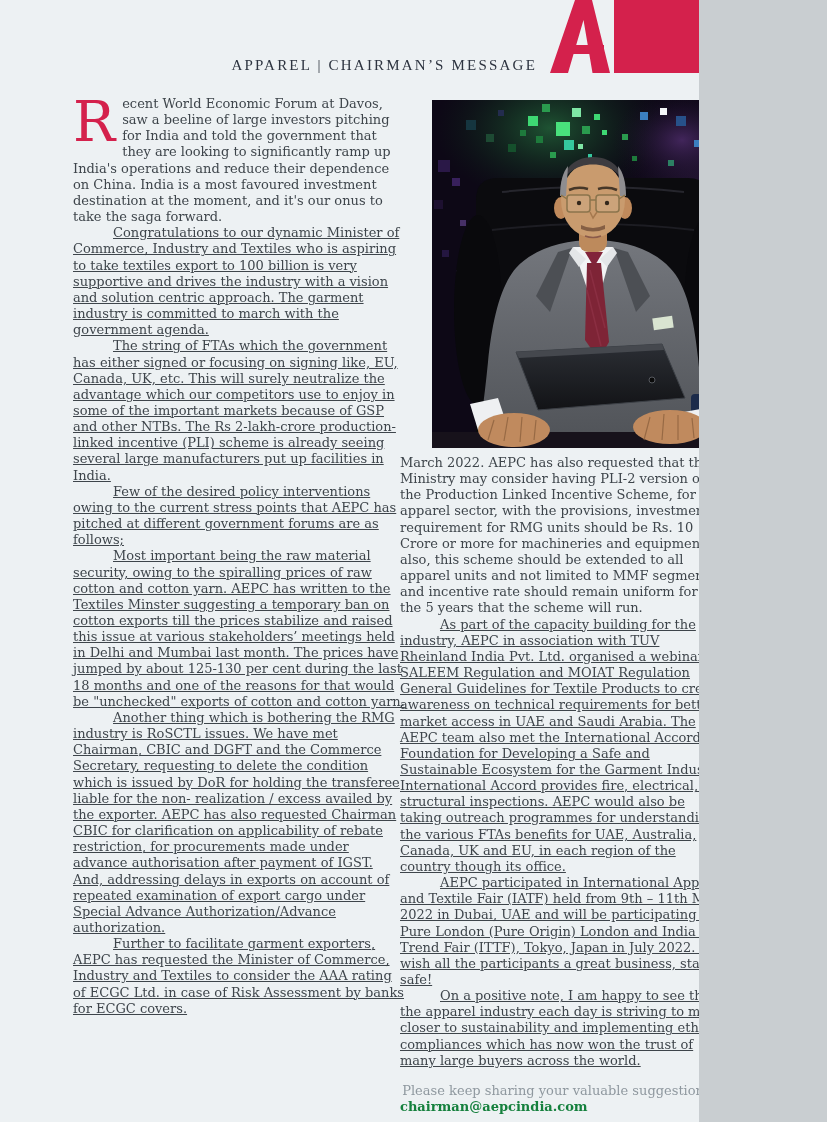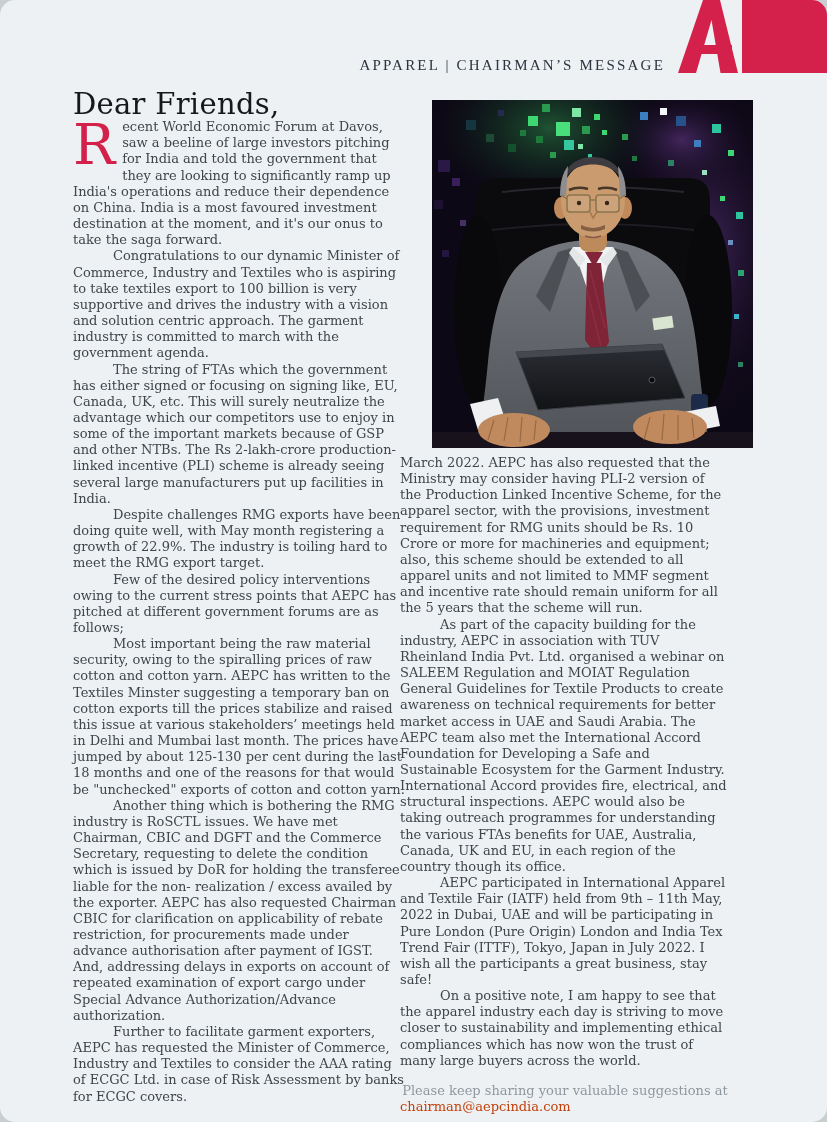--- a/index.html
+++ b/index.html
@@ -1,37 +1,37 @@
 <!DOCTYPE html>
 <html><head>
 <meta charset="utf-8">
 <style>
   html,body{margin:0;padding:0;background:#c9ced1;}
-  .page{position:relative;width:827px;height:1122px;background:#edf1f3;overflow:hidden;
-        font-family:"DejaVu Serif", serif;border-radius:15px;}
+  .page{position:relative;width:699px;height:1122px;background:#edf1f3;overflow:hidden;
+        font-family:"DejaVu Serif", serif;}
   
   .header-label{position:absolute;top:57px;left:0;right:162px;text-align:right;
     font-family:"Liberation Serif", serif;font-size:15px;letter-spacing:2.2px;
     color:#2d3440;white-space:nowrap;}
   .logo-a{position:absolute;top:0;right:0;width:155px;height:73px;}
   
   .col{position:absolute;color:#3e454b;font-size:13px;line-height:16.15px;text-align:left;}
   .col p{margin:0;}
-  .col p.ind{text-indent:40px;}
+  .col p.ind{text-indent:40px;text-decoration:underline;}
   .left{left:73px;top:96px;width:334px;}
   .right{left:400px;top:455px;width:330px;}
   h1{margin:0 0 7px 0;font-weight:normal;font-size:29px;letter-spacing:0.3px;color:#16181b;
      font-family:"DejaVu Serif", serif;}
   .dropcap{float:left;color:#d4214c;font-size:56px;line-height:47px;padding:2px 7px 0 0;
      font-family:"DejaVu Serif", serif;}
   
   .photo{position:absolute;left:432px;top:100px;width:321px;height:348px;display:block;}
   
   .note{margin-top:14px !important;color:#8f989f;text-align:center;}
-  .email{color:#c2410c;}
+  .email{color:#15803d;font-weight:bold;}
   
   .footer{position:absolute;top:1146px;left:0;right:32px;text-align:right;white-space:nowrap;
     font-family:"Liberation Sans", sans-serif;color:#2f3338;}
   .ft{font-size:9.5px;font-weight:bold;letter-spacing:0.3px;}
   .fsep{font-size:13px;font-weight:bold;color:#c5304d;margin:0 2px 0 4px;}
   .fpage{font-size:13px;font-weight:bold;color:#23272b;}
 </style>
 </head>
 <body>
 
@@ -168,25 +168,23 @@
       <ellipse cx="82" cy="330" rx="36" ry="17"></ellipse>
       <ellipse cx="238" cy="327" rx="37" ry="17"></ellipse>
     </g>
     <g stroke="#8a5f3c" stroke-width="1.2" opacity="0.75" fill="none">
       <path d="M62 320 L56 340 M76 317 L72 341 M90 317 L88 342 M104 320 L102 340"></path>
       <path d="M218 317 L212 340 M232 314 L230 340 M246 315 L246 340 M260 318 L262 338"></path>
     </g>
   </svg>
 
   <div class="col left">
-    <h1>Dear Friends,</h1>
     <p class="lead"><span class="dropcap">R</span><span>ecent World Economic Forum at Davos, saw a beeline of large investors pitching for India and told the government that they are looking to significantly ramp up India's operations and reduce their dependence on China. India is a most favoured investment destination at the moment, and it's our onus to take the saga forward.</span></p>
     <p class="ind">Congratulations to our dynamic Minister of Commerce, Industry and Textiles who is aspiring to take textiles export to 100 billion is very supportive and drives the industry with a vision and solution centric approach. The garment industry is committed to march with the government agenda.</p>
     <p class="ind">The string of FTAs which the government has either signed or focusing on signing like, EU, Canada, UK, etc. This will surely neutralize the advantage which our competitors use to enjoy in some of the important markets because of GSP and other NTBs. The Rs 2-lakh-crore production-linked incentive (PLI) scheme is already seeing several large manufacturers put up facilities in India.</p>
-    <p class="ind">Despite challenges RMG exports have been doing quite well, with May month registering a growth of 22.9%. The industry is toiling hard to meet the RMG export target.</p>
     <p class="ind">Few of the desired policy interventions owing to the current stress points that AEPC has pitched at different government forums are as follows;</p>
     <p class="ind">Most important being the raw material security, owing to the spiralling prices of raw cotton and cotton yarn.  AEPC has written to the Textiles Minster suggesting a temporary ban on cotton exports till the prices stabilize and raised this issue at various stakeholders’ meetings held in Delhi and Mumbai last month.  The prices have jumped by about 125-130 per cent during the last 18 months and one of the reasons for that would be "unchecked" exports of cotton and cotton yarn.</p>
     <p class="ind">Another thing which is bothering the RMG industry is RoSCTL issues. We have met Chairman, CBIC and DGFT and the Commerce Secretary, requesting to delete the condition which is issued by DoR for holding the transferee liable for the non- realization / excess availed by the exporter. AEPC has also requested Chairman CBIC for clarification on applicability of rebate restriction, for procurements made under advance authorisation after payment of IGST. And, addressing delays in exports on account of repeated examination of export cargo under Special Advance Authorization/Advance authorization.</p>
     <p class="ind">Further to facilitate garment exporters, AEPC has requested the Minister of Commerce, Industry and Textiles to consider the AAA rating of ECGC Ltd. in case of Risk Assessment by banks for ECGC covers.</p>
 
   </div>
 
   <div class="col right">
     <p>March 2022. AEPC has also requested that the Ministry may consider having PLI-2 version of the Production Linked Incentive Scheme, for the apparel sector, with the provisions, investment requirement for RMG units should be Rs. 10 Crore or more for machineries and equipment; also, this scheme should be extended to all apparel units and not limited to MMF segment and incentive rate should remain uniform for all the 5 years that the scheme will run.</p>
     <p class="ind">As part of the capacity building for the industry, AEPC in association with TUV Rheinland India Pvt. Ltd. organised a webinar on SALEEM Regulation and MOIAT Regulation General Guidelines for Textile Products to create awareness on technical requirements for better market access in UAE and Saudi Arabia. The AEPC team also met the International Accord Foundation for Developing a Safe and Sustainable Ecosystem for the Garment Industry. International Accord provides fire, electrical, and structural inspections. AEPC would also be taking outreach programmes for understanding the various FTAs benefits for UAE, Australia, Canada, UK and EU, in each region of the country though its office.</p>

